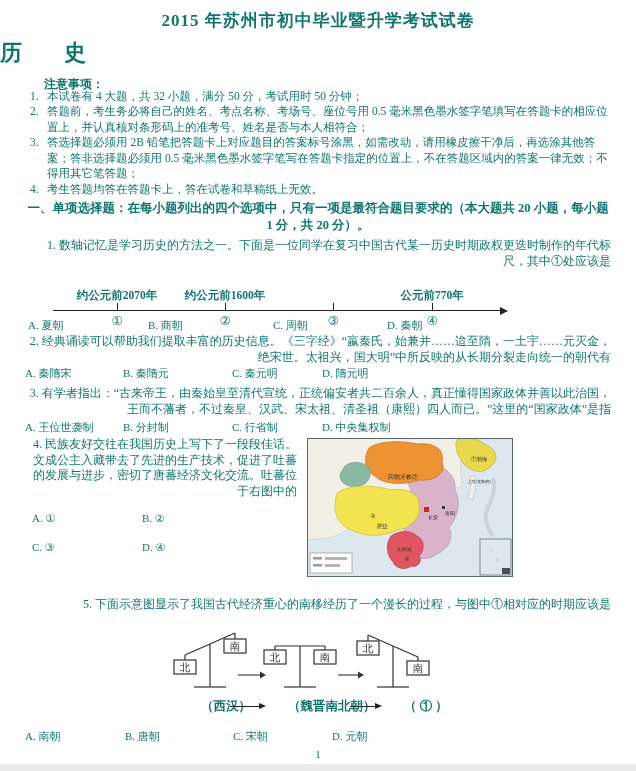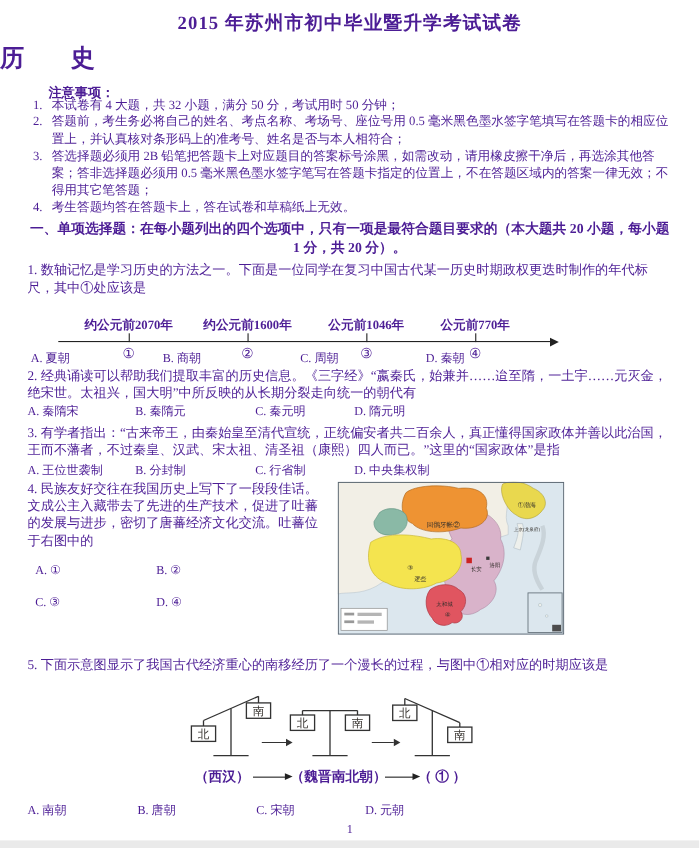--- a/index.html
+++ b/index.html
@@ -1,36 +1,36 @@
 <!DOCTYPE html>
 <html><head>
 <meta charset="utf-8">
 <style>
   html,body{margin:0;padding:0;background:#fff;}
   .page{position:relative;width:636px;height:771px;background:#ffffff;overflow:hidden;
-        font-family:"Liberation Serif","DejaVu Serif",serif;color:#4c1d95;}
+        font-family:"Liberation Serif","DejaVu Serif",serif;color:#0f766e;}
   .abs{position:absolute;}
   .title{top:9px;left:0;width:636px;text-align:center;font-size:17px;font-weight:bold;letter-spacing:1px;}
   .subject{top:38px;left:0;width:636px;text-align:left;font-size:22px;font-weight:bold;letter-spacing:10px;}
   .notice-head{top:76px;left:28px;font-size:12px;font-weight:bold;margin-left:16px;}
   .n-item{left:30px;width:582px;font-size:11.5px;line-height:15.5px;display:flex;}
   .n-item .num{width:17px;flex:none;}
   .n-item .txt{flex:1;}
   .section-head{top:200px;left:25px;width:586px;font-size:12.5px;font-weight:bold;line-height:17px;text-align:center;}
-  .stem{font-size:12px;line-height:15.5px;width:586px;}
+  .stem{font-size:12px;line-height:15.5px;width:586px;text-align:right;}
   .optrow span{position:absolute;font-size:11px;white-space:nowrap;}
   .tl{left:40px;top:288px;width:480px;height:48px;}
   .tl-label{position:absolute;top:0;width:150px;text-align:center;font-size:11.5px;font-weight:bold;white-space:nowrap;}
   .tl-line{position:absolute;top:22px;left:13px;width:448px;height:1.4px;background:#222;}
   .tl-line:after{content:"";position:absolute;right:-7px;top:-3.3px;border-left:8px solid #222;
                  border-top:4px solid transparent;border-bottom:4px solid transparent;}
   .tl-tick{position:absolute;top:15px;width:1.4px;height:8px;background:#222;}
   .tl-marker{position:absolute;top:25px;width:30px;text-align:center;font-size:12.5px;
              font-family:"DejaVu Sans","Liberation Sans",sans-serif;}
-  .cap{position:absolute;font-size:12.5px;font-weight:bold;white-space:nowrap;}
+  .cap{position:absolute;font-size:12.5px;font-weight:bold;white-space:nowrap;margin-left:24px;}
   .cap-arrow{position:absolute;border-top:1.3px solid #222;height:0;}
   .cap-arrow:after{content:"";position:absolute;right:-6px;top:-4px;border-left:7px solid #222;
                    border-top:3.5px solid transparent;border-bottom:3.5px solid transparent;}
   .pagenum{top:748px;left:0;width:636px;text-align:center;font-size:11px;}
   .scan-strip{left:0;top:764px;width:636px;height:7px;background:#eaeaea;}
   svg text{font-family:"Liberation Serif","DejaVu Serif",serif;fill:#332f2b;}
 </style>
 </head>
 <body>
 
@@ -58,21 +58,20 @@
     <span class="txt">考生答题均答在答题卡上，答在试卷和草稿纸上无效。</span>
   </div>
 
   <div class="abs section-head">一、单项选择题：在每小题列出的四个选项中，只有一项是最符合题目要求的（本大题共 20 小题，每小题 1 分，共 20 分）。</div>
 
   <div class="abs stem" style="top:238px;left:25px">1. 数轴记忆是学习历史的方法之一。下面是一位同学在复习中国古代某一历史时期政权更迭时制作的年代标尺，其中①处应该是</div>
 
   <div class="abs tl">
     <span class="tl-label" style="left:2px">约公元前2070年</span>
     <span class="tl-label" style="left:110px">约公元前1600年</span>
-    <span class="tl-label" style="left:218px">公元前1046年</span>
     <span class="tl-label" style="left:317px">公元前770年</span>
     <div class="tl-line"></div>
     <div class="tl-tick" style="left:77px"></div>
     <div class="tl-tick" style="left:185px"></div>
     <div class="tl-tick" style="left:293px"></div>
     <div class="tl-tick" style="left:392px"></div>
     <span class="tl-marker" style="left:62px">①</span>
     <span class="tl-marker" style="left:170px">②</span>
     <span class="tl-marker" style="left:278px">③</span>
     <span class="tl-marker" style="left:377px">④</span>

